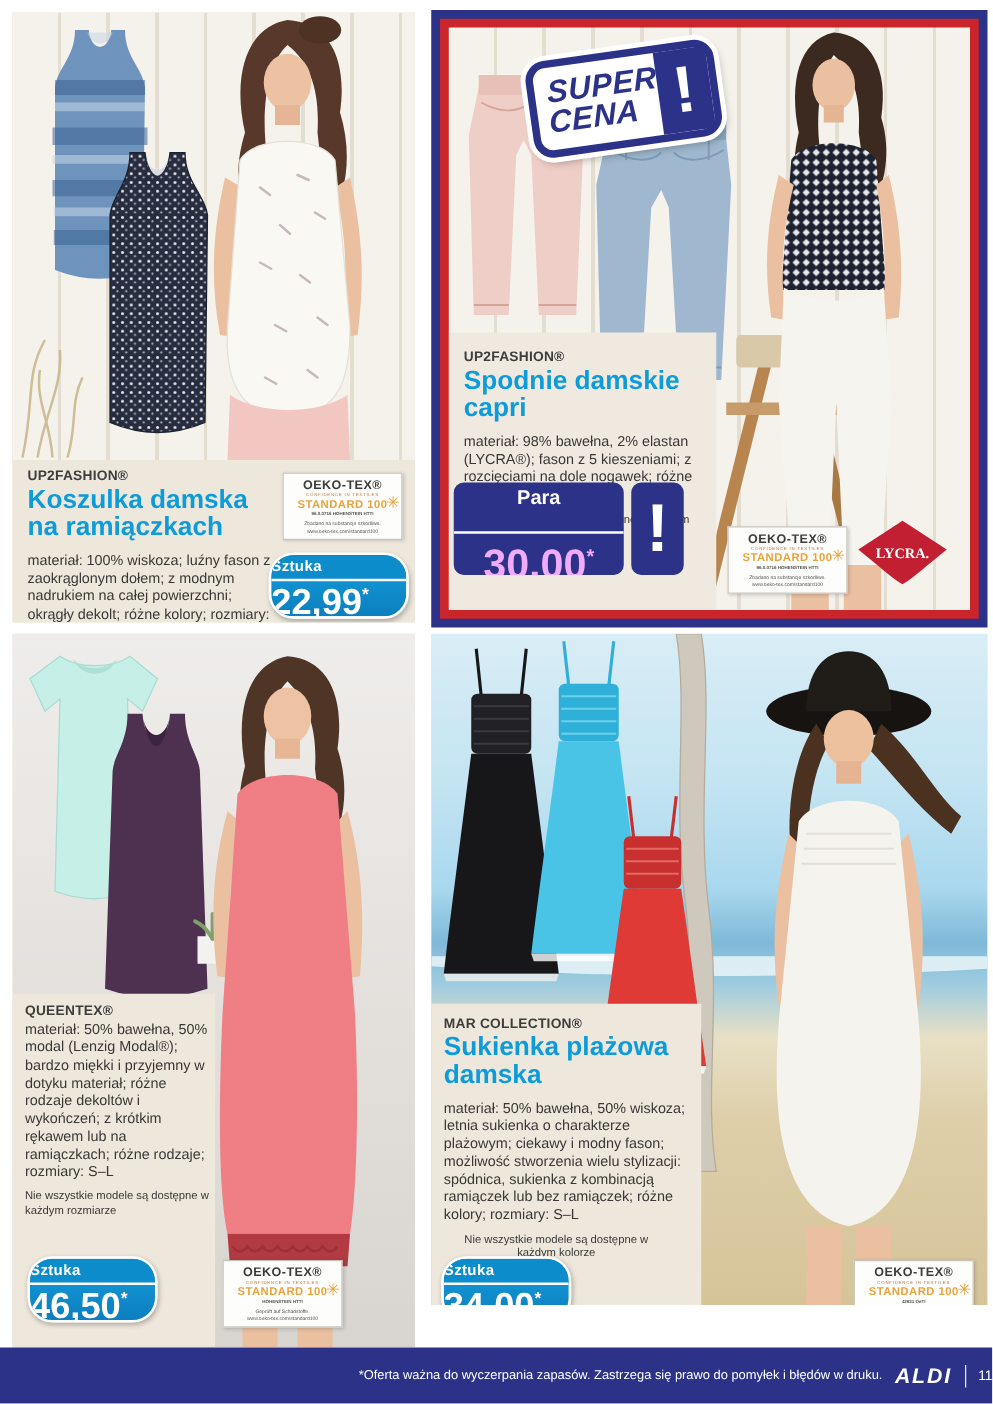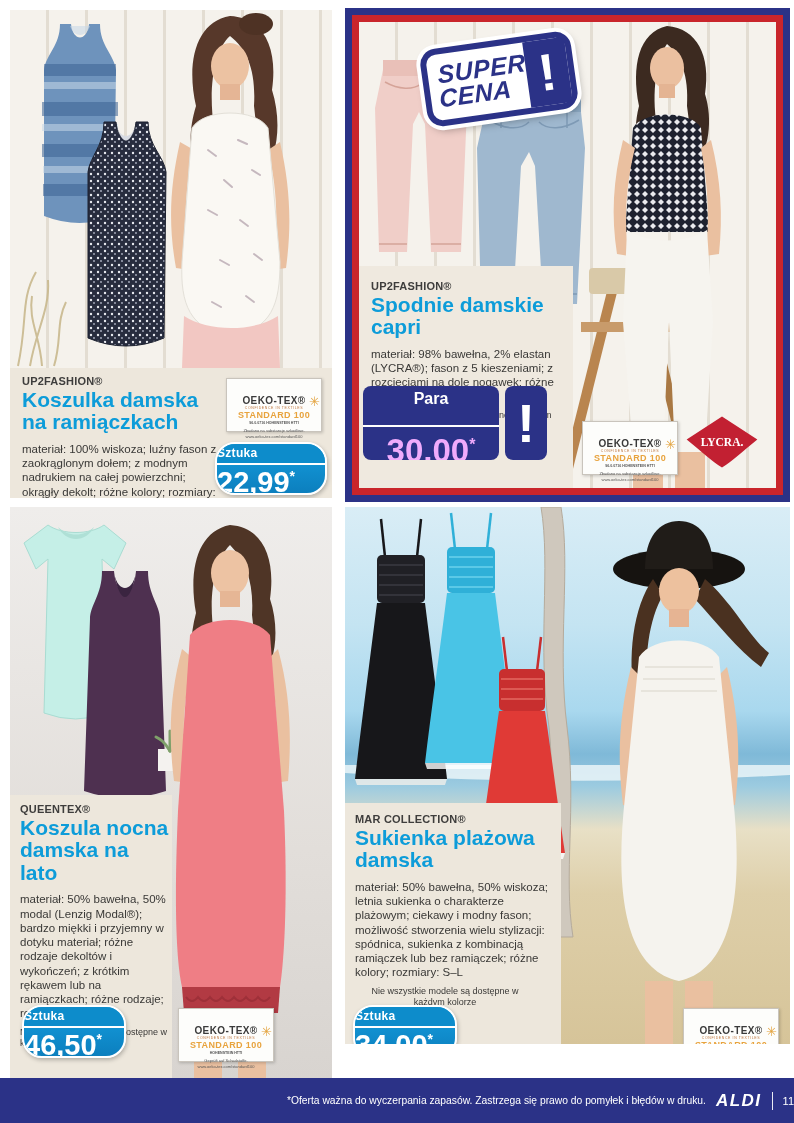--- a/index.html
+++ b/index.html
@@ -48,21 +48,21 @@
               background:#fff;border:6px solid #2B3287;border-radius:16px;
               box-shadow:0 0 0 4px #fff,2px 4px 8px rgba(0,0,0,.35);display:flex;}
   .sc-words{flex:1;display:flex;flex-direction:column;justify-content:center;padding-left:9px;
             color:#2B3287;font-weight:bold;font-style:italic;font-size:25px;line-height:.95;
             transform:skewX(-4deg);letter-spacing:.5px;}
   .sc-bang{width:44px;background:#2B3287;border-radius:0 8px 8px 0;color:#fff;font-weight:bold;
            font-size:52px;display:flex;align-items:center;justify-content:center;}
 
   
   .oeko{position:absolute;width:96px;height:54px;background:#FDFDFB;border:1px solid #C9C4BC;
-        text-align:center;padding-top:17px;box-shadow:1px 1px 3px rgba(0,0,0,.2);}
+        text-align:center;padding-top:5px;box-shadow:1px 1px 3px rgba(0,0,0,.2);}
   .oeko .t{font-size:10px;font-weight:bold;color:#3A3A3A;letter-spacing:.4px;line-height:1;}
   .oeko .s{font-size:3.5px;color:#C07840;letter-spacing:.6px;line-height:1.4;}
   .oeko .std{font-size:9px;font-weight:bold;color:#E8A33D;letter-spacing:.4px;line-height:1.1;}
   .oeko .c{font-size:3.6px;font-weight:bold;color:#555;line-height:1.5;}
   .oeko .n{font-size:4px;color:#555;line-height:1.4;margin-top:2px;}
   .oeko .u{font-size:4px;color:#555;line-height:1.3;}
   .oeko-sun{position:absolute;right:1px;top:15px;font-size:13px;color:#E3A23C;}
 
   
   .lycra{position:absolute;width:74px;height:56px;}
@@ -299,21 +299,20 @@
           <g stroke="#9E3039" stroke-width="2" fill="none">
               <path d="M26,476 q6,8 12,0 q6,8 12,0 q6,8 12,0 q6,8 12,0 q6,8 12,0 q6,8 12,0 q6,8 12,0"></path>
             </g>
           <rect x="34" y="492" width="28" height="65" fill="#EAC0A0"></rect>
           <rect x="78" y="492" width="28" height="65" fill="#EAC0A0"></rect>
         </g>
       </svg>
     </div>
     <div class="textbox" style="left:0;top:288px;width:162px;height:283px;padding:8px 0 0 10px;">
       <p class="pbrand">QUEENTEX®</p>
-      <h2 class="ptitle" style="width:150px;">Koszula nocna damska na lato</h2>
       <p class="pbody" style="width:148px;">materiał: 50% bawełna, 50% modal (Lenzig Modal®); bardzo miękki i przyjemny w dotyku materiał; różne rodzaje dekoltów i wykończeń; z krótkim rękawem lub na ramiączkach; różne rodzaje; rozmiary: S–L</p>
       <p class="pnote" style="width:148px;">Nie wszystkie modele są dostępne w każdym rozmiarze</p>
     </div>
     <div class="price-box" style="left:12px;top:498px;width:104px;height:53px;">
       <div class="unit-band">Sztuka</div>
       <div class="price-line"><span>46,50</span><sup>*</sup></div>
     </div>
     <div class="oeko" style="left:168px;top:501px;">
       <div class="t">OEKO-TEX®</div>
       <div class="s">CONFIDENCE IN TEXTILES</div>

